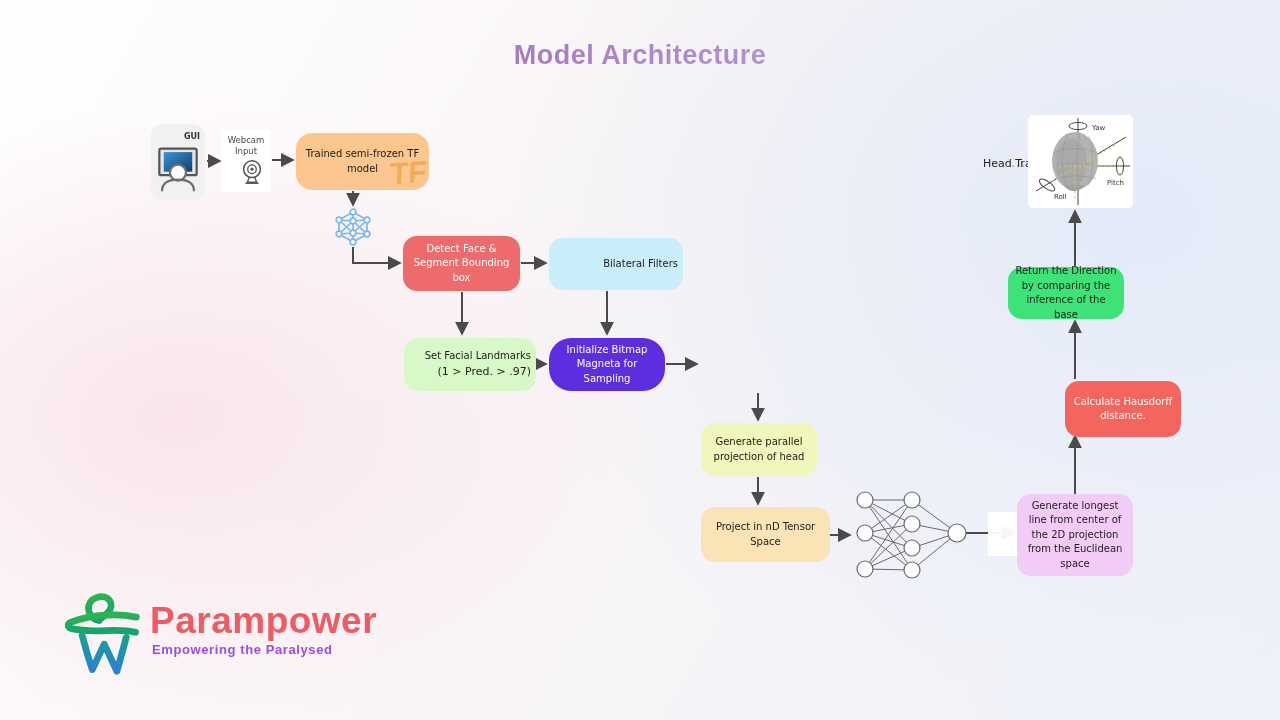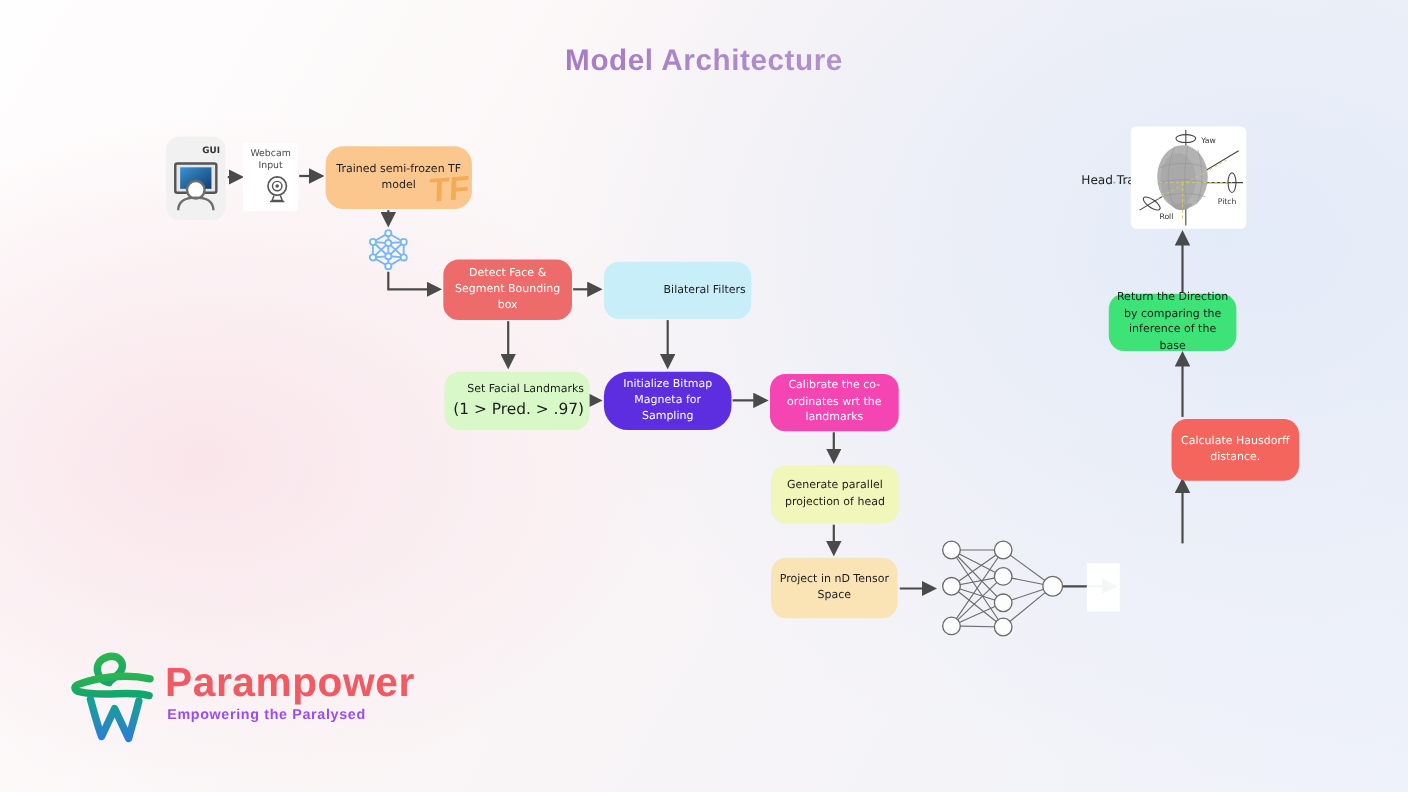--- a/index.html
+++ b/index.html
@@ -27,25 +27,25 @@
   .webcam-box{left:221px;top:130px;width:50px;height:62px;background:#ffffff;border-radius:2px;}
   .webcam-label{font-size:8.5px;color:#4a4a4a;line-height:1.3;}
   .tf-box{left:296px;top:133px;width:133px;height:57px;background:#fbc78e;border-radius:16px;overflow:hidden;}
   .tf-mark{
     position:absolute;right:2px;bottom:-4px;font-family:"Liberation Sans",sans-serif;
     font-size:30px;font-weight:bold;color:#f0a243;opacity:.75;transform:rotate(-4deg) skewX(-6deg);
   }
   .detect-box{left:403px;top:236px;width:117px;height:55px;background:#ee6b6b;color:#fff;}
   .bilateral-box{left:549px;top:238px;width:134px;height:52px;background:#c8eefa;}
   .landmarks-box{left:404px;top:338px;width:132px;height:53px;background:#d9f8c8;}
-  .landmarks-sub{font-size:14px;margin-top:1px;}
+  .landmarks-sub{font-size:11px;margin-top:1px;}
   .bitmap-box{left:549px;top:338px;width:116px;height:53px;background:#5c2ee0;color:#fff;border-radius:22px;}
   .calibrate-box{left:700px;top:340px;width:117px;height:52px;background:#f545b3;color:#fff;}
   .parallel-box{left:701px;top:423px;width:116px;height:53px;background:#f1f6ba;}
-  .tensor-box{left:701px;top:507px;width:115px;height:55px;background:#fae3b4;}
+  .tensor-box{left:701px;top:507px;width:129px;height:55px;background:#fae3b4;}
   .longest-box{left:1017px;top:494px;width:116px;height:82px;background:#f2ccf7;}
   .hausdorff-box{left:1065px;top:381px;width:116px;height:56px;background:#f4655d;color:#fff;}
   .direction-box{left:962px;top:267px;width:116px;height:52px;background:#3ee377;margin-left:46px;}
   .head-img{left:1028px;top:115px;width:105px;height:93px;background:#ffffff;border-radius:5px;padding:0;}
   .head-label{
     position:absolute;left:938px;top:157px;width:86px;text-align:right;
     font-size:11px;color:#222;white-space:nowrap;margin-left:45px;
   }
   .sparkles{color:#f0b429;font-size:11px;}
   .abs{position:absolute;}
@@ -157,23 +157,20 @@
 
   <div class="node landmarks-box">
     <span>Set Facial Landmarks</span>
     <span class="landmarks-sub">(1 &gt; Pred. &gt; .97)</span>
   </div>
 
   <div class="node bitmap-box">
     <span>Initialize Bitmap Magneta for Sampling</span>
   </div>
 
-  <div class="node calibrate-box">
-    <span>Calibrate the co-ordinates wrt the landmarks</span>
-  </div>
 
   <div class="node parallel-box">
     <span>Generate parallel projection of head</span>
   </div>
 
   <div class="node tensor-box">
     <span>Project in nD Tensor Space</span>
   </div>
 
   <svg class="abs" style="left:850px;top:485px;" width="120" height="100" viewBox="0 0 120 100">
@@ -188,20 +185,23 @@
         <circle cx="15" cy="48" r="8"></circle>
         <circle cx="15" cy="84" r="8"></circle>
       <circle cx="62" cy="15" r="8"></circle>
         <circle cx="62" cy="39" r="8"></circle>
         <circle cx="62" cy="63" r="8"></circle>
         <circle cx="62" cy="85" r="8"></circle>
       <circle cx="107" cy="48" r="9"></circle>
     </g>
   </svg>
 
+  <div class="node longest-box">
+    <span>Generate longest line from center of the 2D projection from the Euclidean space</span>
+  </div>
 
   <div class="node hausdorff-box">
     <span>Calculate Hausdorff distance.</span>
   </div>
 
   <div class="node direction-box">
     <span>Return the Direction by comparing the inference of the base</span>
   </div>
 
   <div class="head-label">

